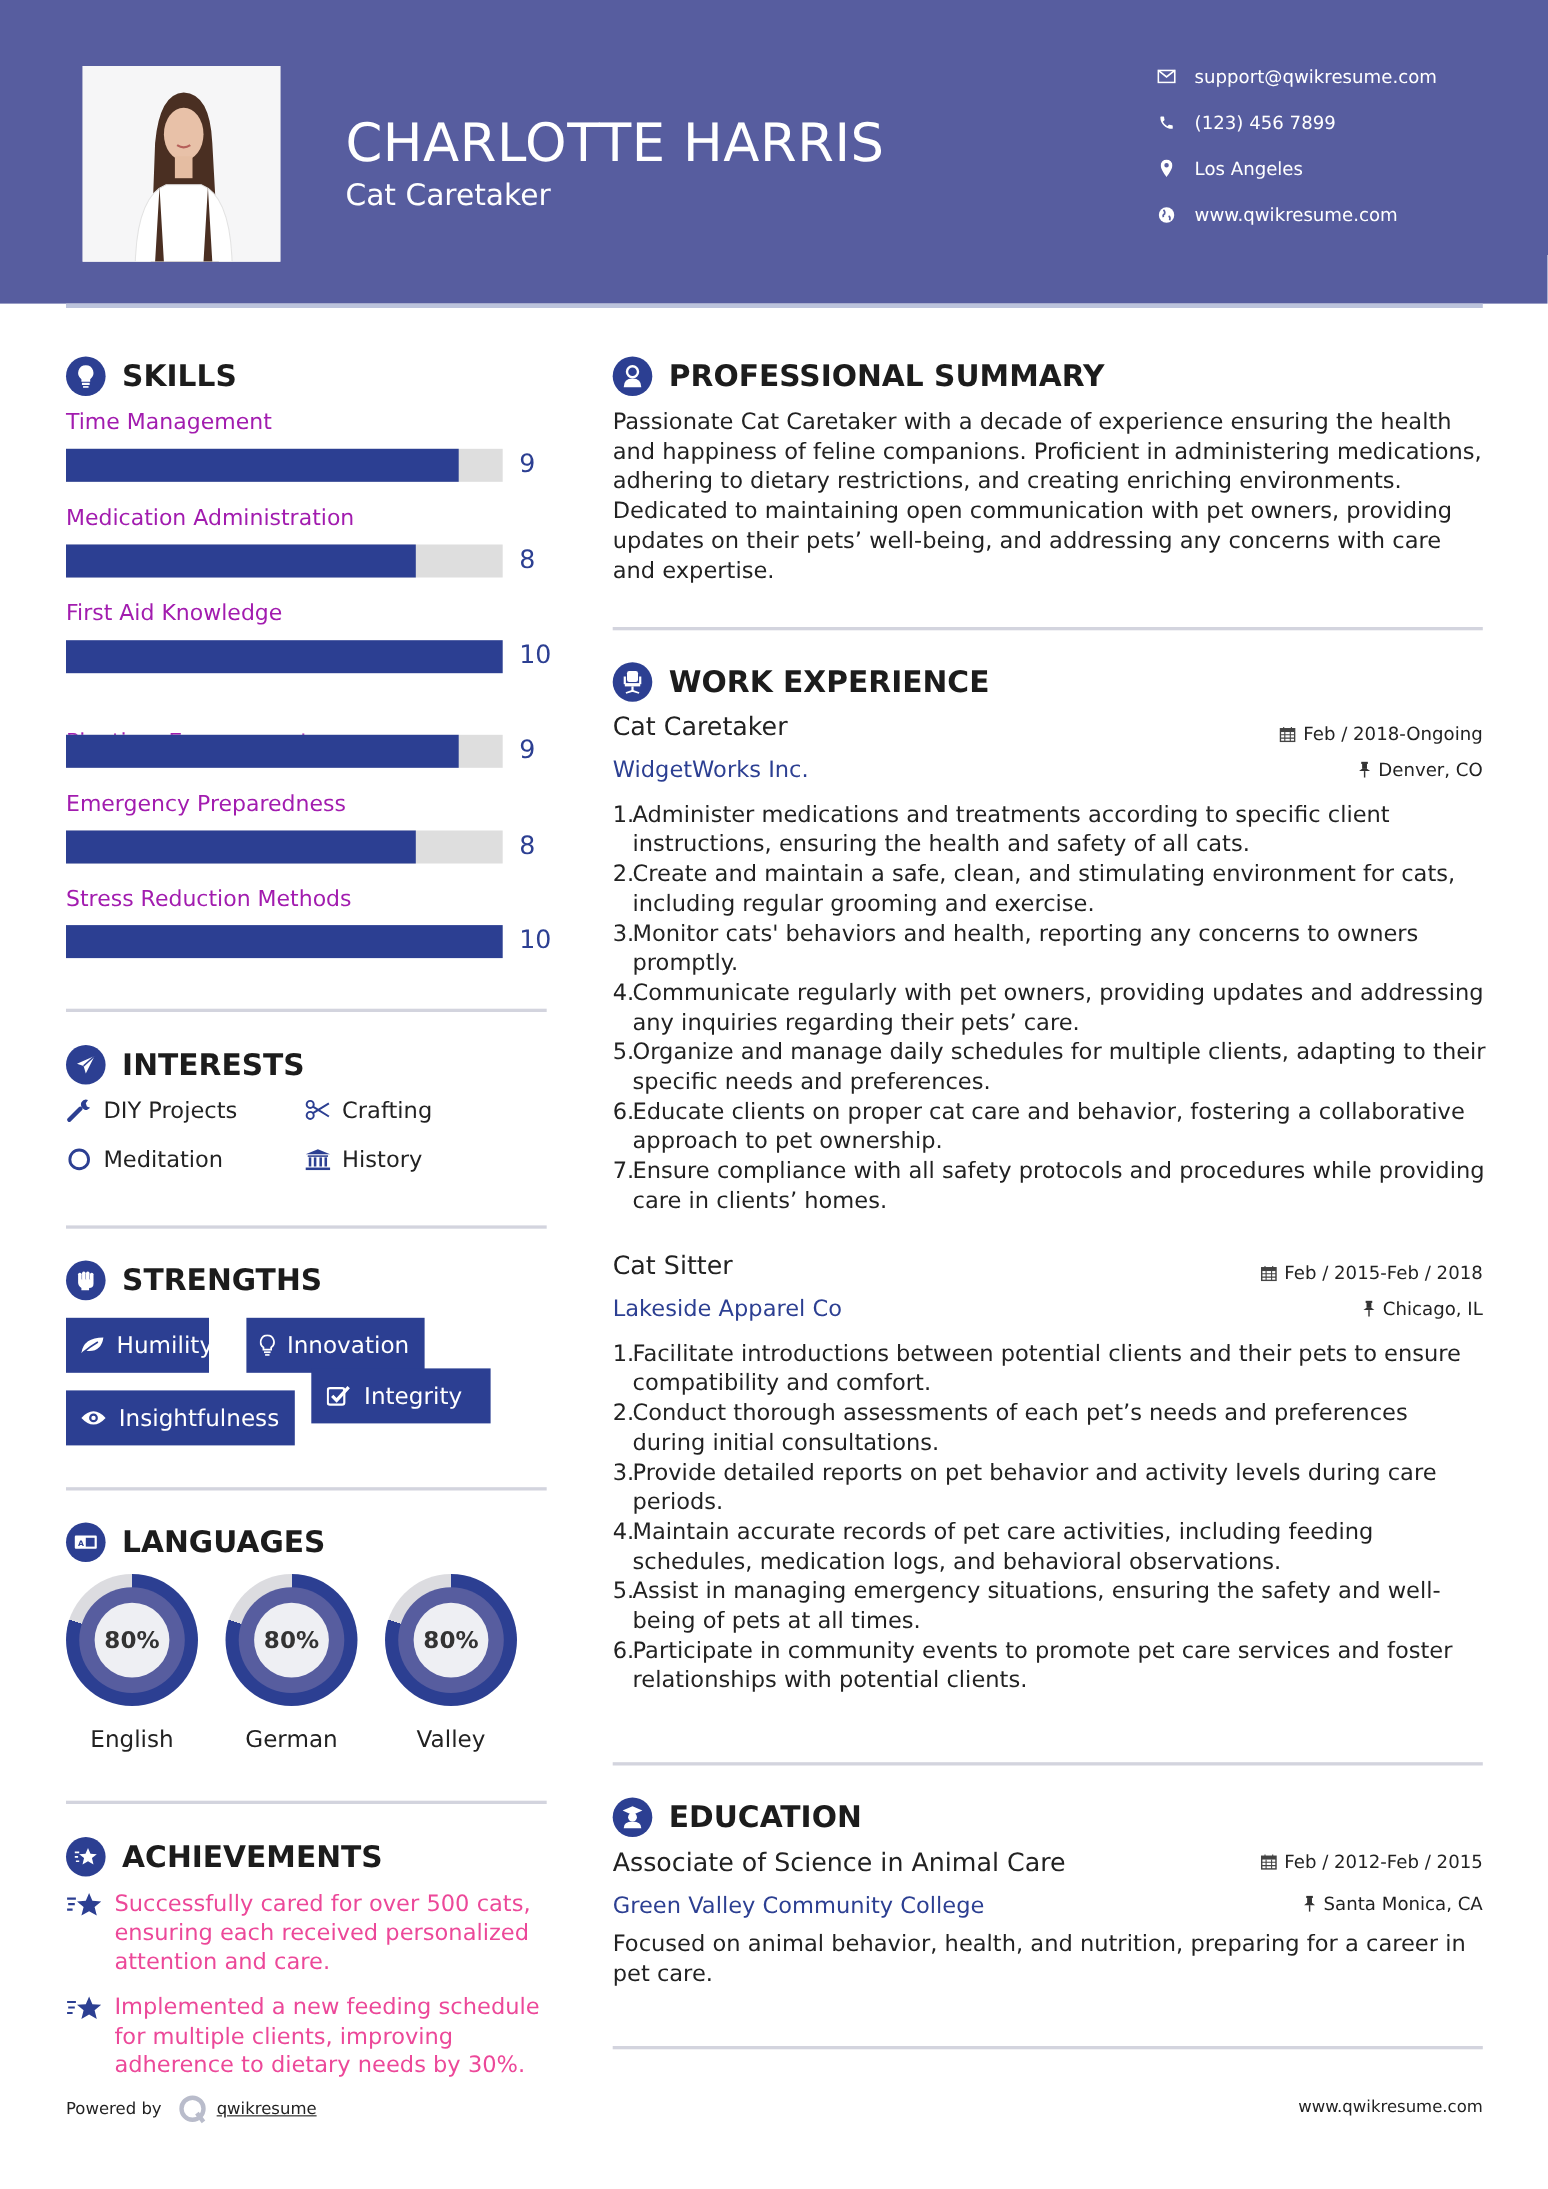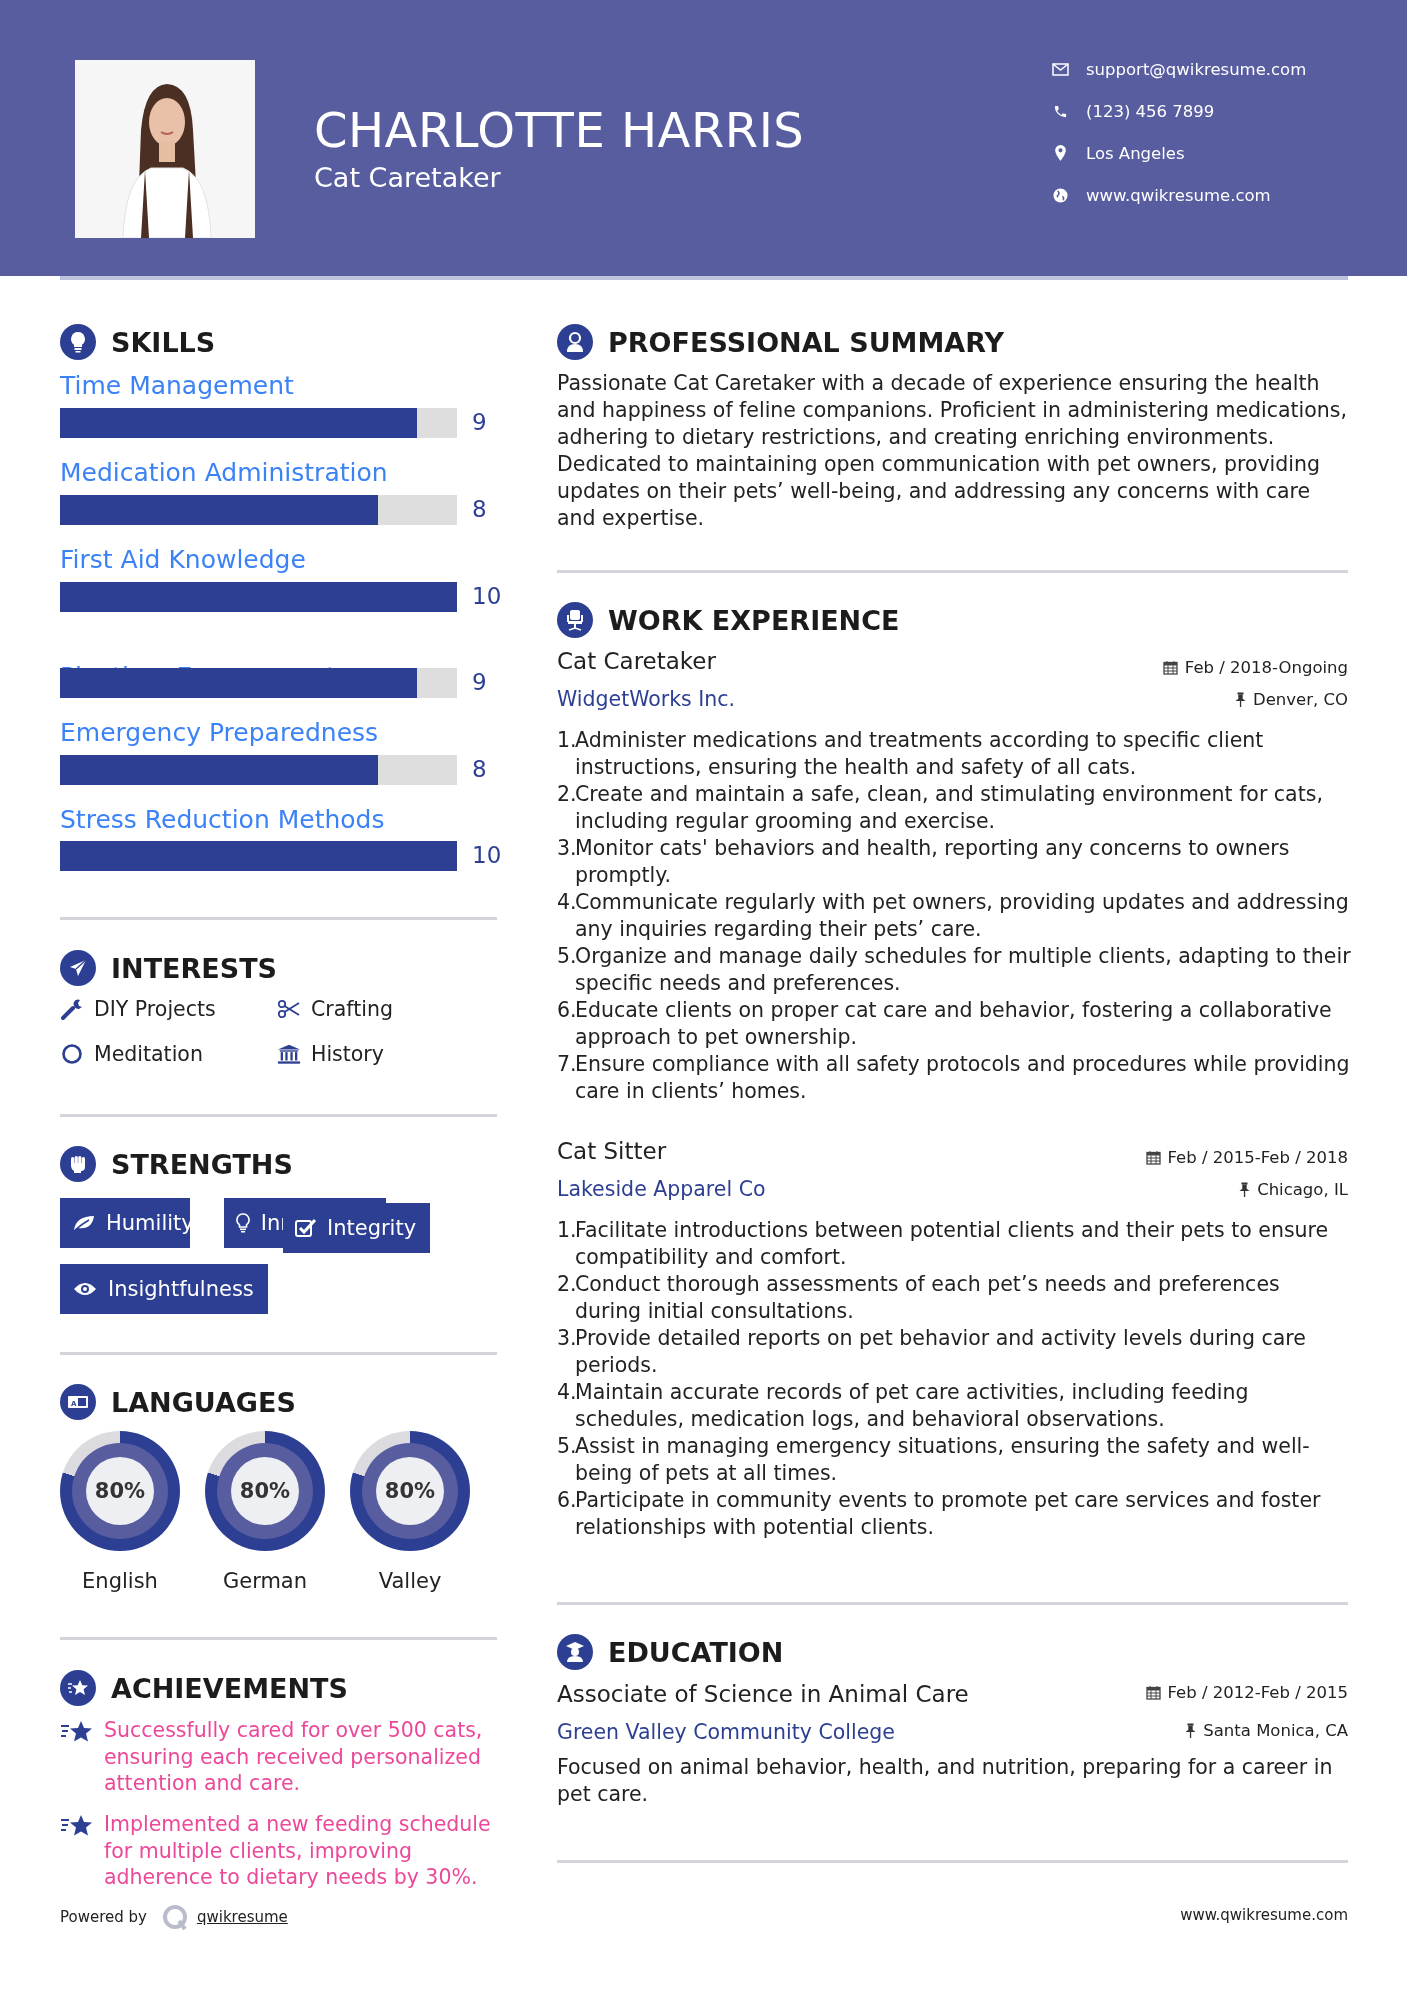--- a/index.html
+++ b/index.html
@@ -11,21 +11,21 @@
   .photo{position:absolute;left:75px;top:60px;width:180px;height:178px;background:#f7f7f8;overflow:hidden}
   .name{position:absolute;left:314px;top:102px;font-size:48px;font-weight:normal;color:#fff;letter-spacing:0.5px;white-space:nowrap}
   .title{position:absolute;left:314px;top:162px;font-size:27px;color:#fff;white-space:nowrap}
   .contact{position:absolute;left:1050px;font-size:16.5px;color:#fff;display:flex;align-items:flex-end;white-space:nowrap}
   .contact .ic{width:20px;height:20px;margin-right:16px;display:flex;align-items:center;justify-content:center}
   
   .sec-head{position:absolute;display:flex;align-items:center;white-space:nowrap}
   .sec-icon{width:36px;height:36px;border-radius:50%;background:#2c3f92;display:flex;align-items:center;justify-content:center;margin-right:15px}
   .sec-title{font-size:27px;font-weight:bold;color:#1c1c1c}
   .divider{position:absolute;height:3px;background:#d3d4de}
-  .skill-label{position:absolute;left:60px;font-size:25px;color:#3b82f6;white-space:nowrap}
+  .skill-label{position:absolute;left:60px;font-size:20px;color:#a21caf;white-space:nowrap}
   .skill-track{position:absolute;left:60px;width:397px;height:30px;background:#dedede}
   .skill-fill{height:100%;background:#2c3f92}
   .skill-val{position:absolute;left:472px;font-size:23px;color:#2c3f92}
   .interest{position:absolute;display:flex;align-items:center;font-size:20.5px;color:#222;white-space:nowrap}
   .interest .ic{width:24px;height:24px;margin-right:10px;display:flex;align-items:center;justify-content:center}
   .tag{position:absolute;height:50px;background:#2c3f92;color:#fff;font-size:21px;display:flex;align-items:center;padding:0 14px 0 12px;white-space:nowrap}
   .tag .ic{width:26px;height:22px;margin-right:10px;display:flex;align-items:center;justify-content:center}
   .lang{position:absolute;width:120px;text-align:center}
   .donut{width:120px;height:120px;border-radius:50%;position:relative}
   .donut .mid{position:absolute;left:12px;top:12px;width:96px;height:96px;border-radius:50%;background:#575d9f}
@@ -236,21 +236,21 @@
 <div class="tag" style="left:60px;top:1264px;width:208px">
   <span class="ic">
     <svg width="24" height="16" viewBox="0 0 24 16">
         <path d="M1 8 Q12 -4 23 8 Q12 20 1 8 Z" fill="#fff"></path>
         <circle cx="12" cy="8" r="4" fill="#2c3f92"></circle>
         <circle cx="12" cy="8" r="2" fill="#fff"></circle>
       </svg>
   </span>
   <span>Insightfulness</span>
 </div>
-<div class="tag" style="left:283px;top:1203px;width:147px">
+<div class="tag" style="left:283px;top:1244px;width:163px">
   <span class="ic">
     <svg width="22" height="20" viewBox="0 0 22 20">
         <rect x="1" y="3" width="15" height="15" rx="2" fill="none" stroke="#fff" stroke-width="2"></rect>
         <path d="M5 10 L9 14 L20 2" stroke="#fff" stroke-width="3" fill="none"></path>
       </svg>
   </span>
   <span>Integrity</span>
 </div>
 
 <div class="divider" style="left:60px;top:1352px;width:437px"></div>

